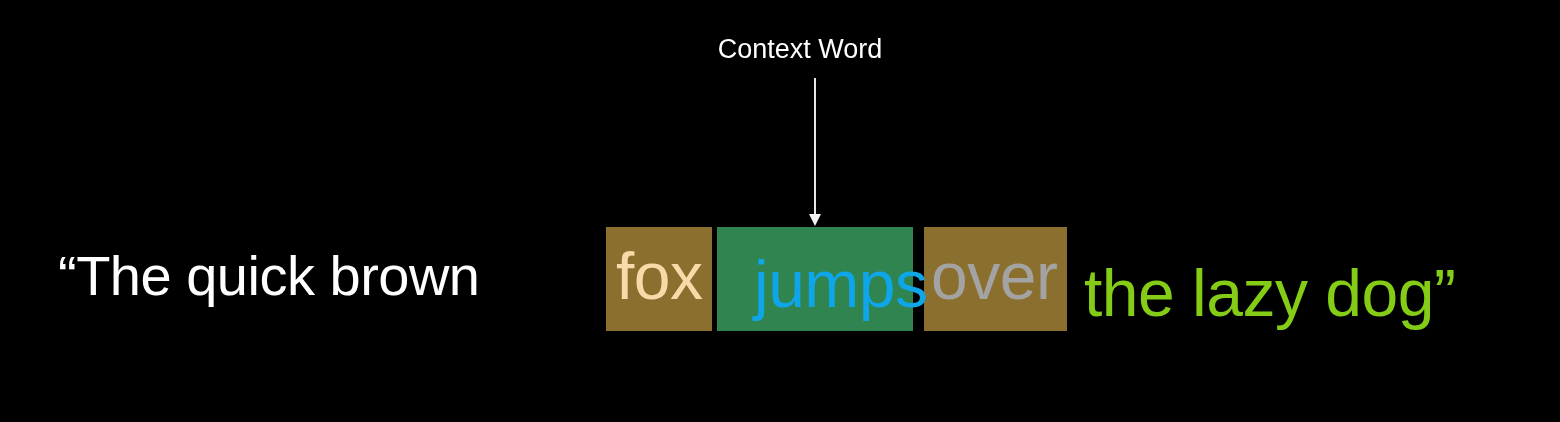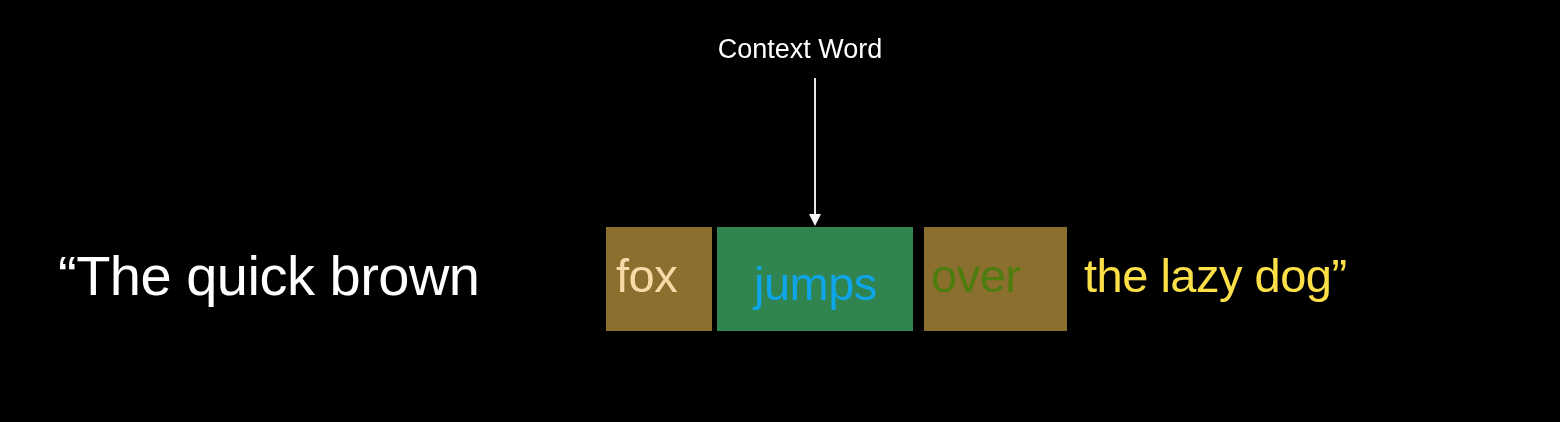--- a/index.html
+++ b/index.html
@@ -7,32 +7,32 @@
          font-family: "Liberation Sans", "DejaVu Sans", sans-serif; color: #fff; }
   .title { position: absolute; left: 0; width: 1600px; top: 34px; text-align: center;
            font-size: 27px; color: #fff; }
   .arrow-line { position: absolute; left: 814px; top: 78px; width: 2px; height: 138px; background: #e6e6e6; }
   .arrow-head { position: absolute; left: 809px; top: 214px; width: 0; height: 0;
                 border-left: 6px solid transparent; border-right: 6px solid transparent;
                 border-top: 12px solid #f2f2f2; }
   .box { position: absolute; top: 227px; height: 104px; }
   .sentence { position: absolute; top: 236px; left: 58px; font-size: 56px; line-height: 80px;
               white-space: nowrap; letter-spacing: -0.5px; }
-  .w { position: absolute; top: 236px; font-size: 47px; line-height: 80px; white-space: nowrap; letter-spacing: -0.5px; }
+  .w { position: absolute; top: 236px; font-size: 66px; line-height: 80px; white-space: nowrap; letter-spacing: -0.5px; }
 </style>
 </head>
 <body>
 
 <div>
   <div class="title">Context Word</div>
   <div class="arrow-line"></div>
   <div class="arrow-head"></div>
 
   <div class="box" style="left:606px;width:106px;background:#8b6f2e;"></div>
   <div class="box" style="left:717px;width:196px;background:#2f8450;"></div>
   <div class="box" style="left:924px;width:143px;background:#8b6f2e;"></div>
 
   <div class="sentence">“The quick brown</div>
   <div class="w" style="left:616px;color:#f9d9a8;">fox</div>
   <div class="w" style="left:754px;color:#0ea5e9;margin-top:8px;">jumps</div>
-  <div class="w" style="left:931px;color:#4d7c0f;">over</div>
-  <div class="w" style="left:1084px;color:#fde047;">the lazy dog”</div>
+  <div class="w" style="left:931px;color:#a3a3a3;">over</div>
+  <div class="w" style="left:1084px;color:#84cc16;margin-top:17px;">the lazy dog”</div>
 </div>
 
 </body></html>

